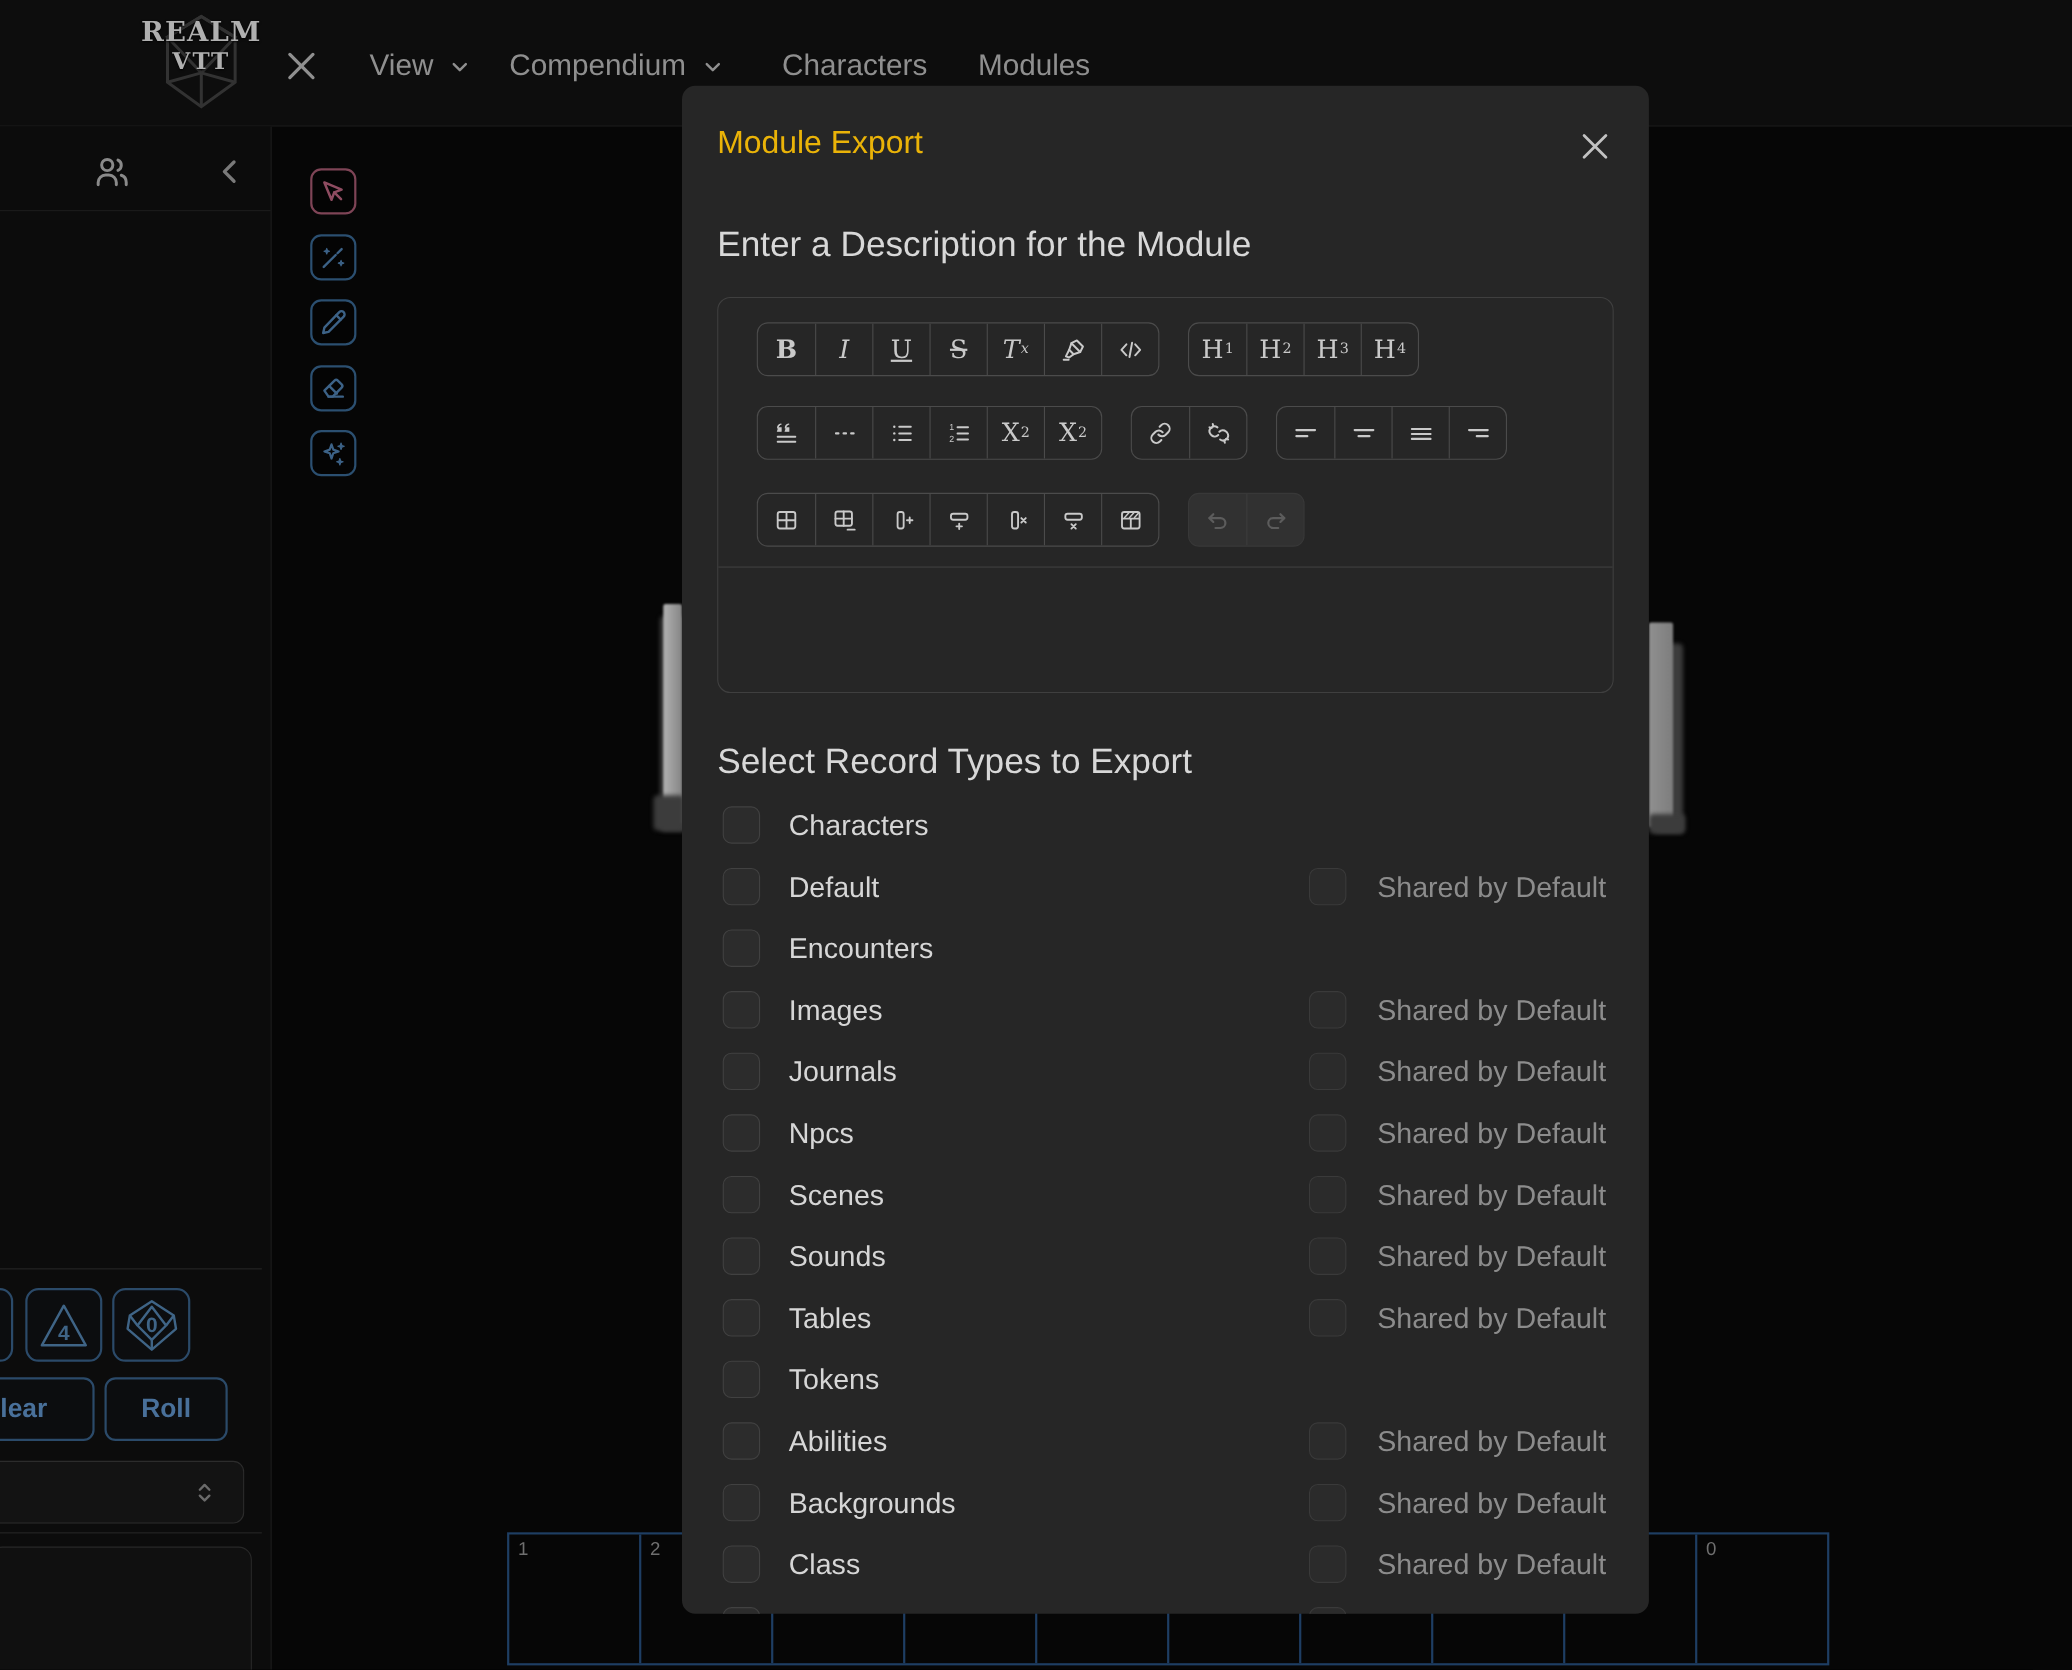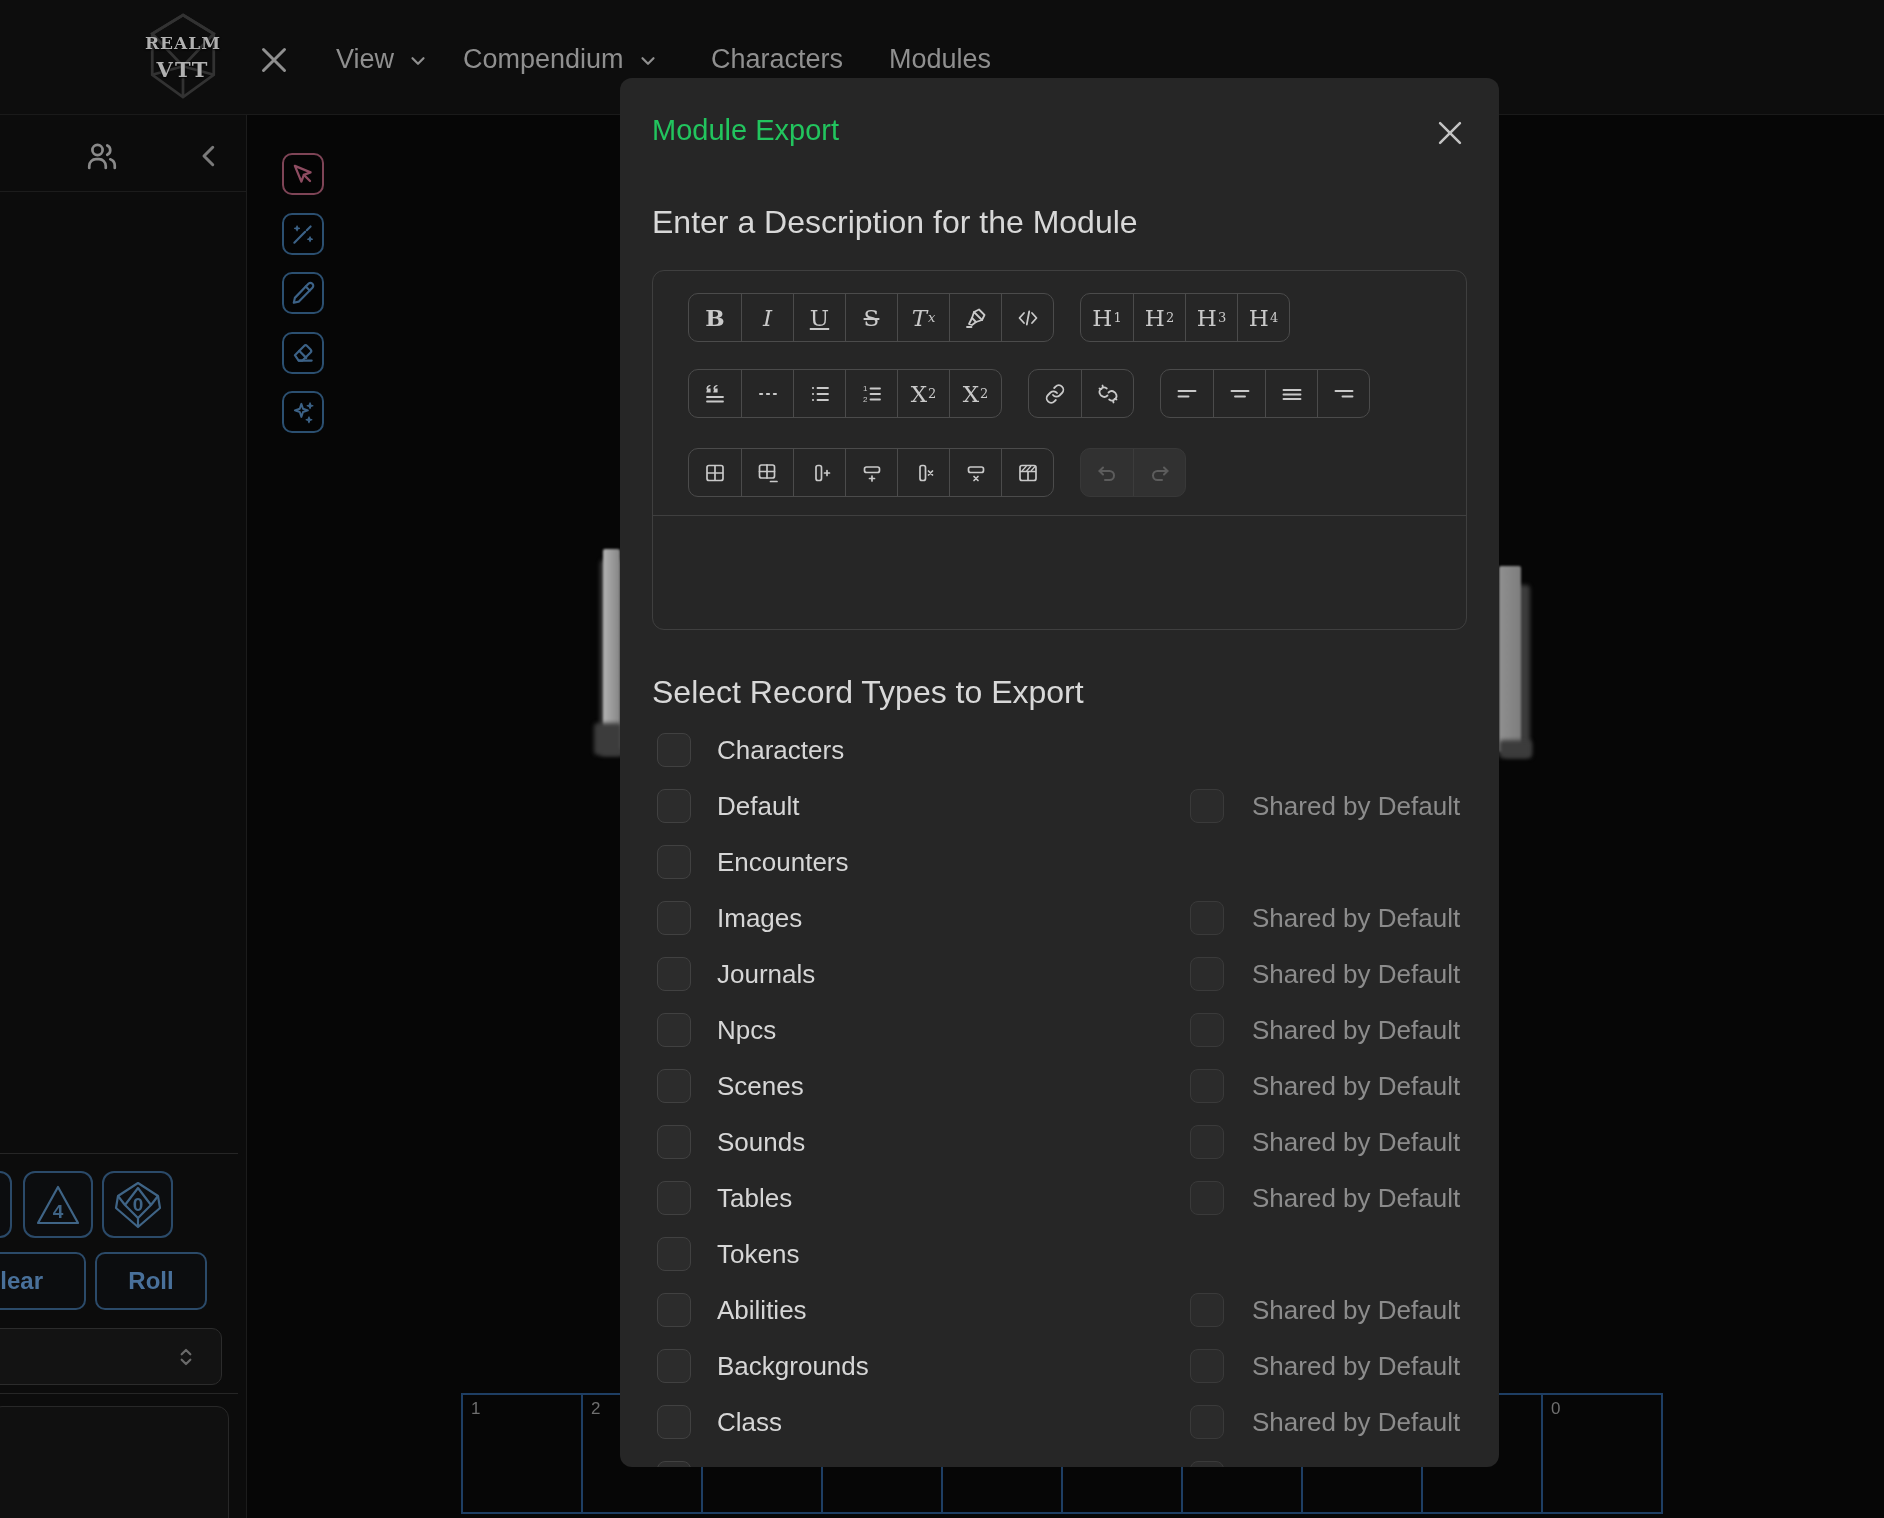--- a/index.html
+++ b/index.html
@@ -4,21 +4,21 @@
 <style>
   * { margin:0; padding:0; box-sizing:border-box; }
   html,body { background:#000; }
   body { font-family:"Liberation Sans", sans-serif; }
   #app { position:relative; width:1884px; height:1518px; background:#060606; overflow:hidden; }
 
   
   .navbar { position:absolute; left:0; top:0; width:100%; height:115px; background:#0d0d0d; border-bottom:1px solid #1a1a1a; }
   .logo { position:absolute; left:128px; top:14px; width:110px; text-align:center; color:#b0b0b0; font-family:"DejaVu Serif", serif; font-weight:bold; z-index:2; }
   .logo svg { position:absolute; left:14px; top:-4px; opacity:.8; }
-  .logo .l1 { position:relative; font-size:17px; letter-spacing:1px; line-height:30px; margin-top:14px; text-shadow:0 1px 2px #000; }
+  .logo .l1 { position:relative; font-size:25px; letter-spacing:1px; line-height:30px; text-shadow:0 1px 2px #000; }
   .logo .l2 { position:relative; font-size:21px; letter-spacing:2px; line-height:24px; text-shadow:0 1px 2px #000; }
   .nav-close { position:absolute; left:256px; top:40px; width:40px; height:40px; color:#8f8f8f; cursor:pointer; background:none; border:none; }
   .nav-item { position:absolute; top:42px; height:34px; display:flex; align-items:center; gap:13px; color:#8f8f8f; font-size:27px; font-weight:500; cursor:pointer; }
   .nav-item svg { margin-top:3px; }
 
   
   .sidebar { position:absolute; left:0; top:115px; width:247px; bottom:0; background:#0c0c0c; border-right:1px solid #1c1c1c; }
   .sb-header { position:relative; height:77px; border-bottom:1px solid #1c1c1c; }
   .users-btn { position:absolute; left:84px; top:22px; width:38px; height:38px; color:#8a8a8a; background:none; border:none; cursor:pointer; }
   .collapse-btn { position:absolute; left:194px; top:25px; width:32px; height:32px; color:#7a7a7a; background:none; border:none; cursor:pointer; }
@@ -41,21 +41,21 @@
 
   
   .tracker { position:absolute; left:461px; top:1393px; width:1202px; height:121px; border:2px solid #1e3e63; display:flex; }
   .tracker .cell { flex:1; border-right:2px solid #1e3e63; padding:4px 0 0 8px; }
   .tracker .cell:last-child { border-right:none; }
   .cellnum { color:#6f6f6f; font-size:17px; }
 
   
   .modal { position:absolute; left:620px; top:78px; width:879px; height:1389px; background:#262626; border-radius:12px; padding:0 32px; overflow:hidden; z-index:10; }
   .modal-title-row { position:relative; margin-top:36px; height:40px; }
-  .modal-title { font-size:29px; color:#22c55e; font-weight:400; }
+  .modal-title { font-size:29px; color:#eab308; font-weight:400; }
   .modal-close { position:absolute; top:0; right:-4px; width:38px; height:38px; color:#c2c2c2; background:none; border:none; cursor:pointer; }
   .section-heading { margin-top:50px; height:38px; font-size:32px; color:#d8d8d8; font-weight:400; }
   .section-heading.second { margin-top:44px; }
 
   
   .editor { position:relative; margin-top:28px; height:360px; border:1px solid #3f3f3f; border-radius:12px; padding:22px 0 0 35px; }
   .tb-row { display:flex; gap:26px; }
   .tb-row.r2 { margin-top:27px; }
   .tb-row.r3 { margin-top:30px; }
   .grp { display:inline-flex; border:1px solid #4b4b4b; border-radius:10px; overflow:hidden; }

